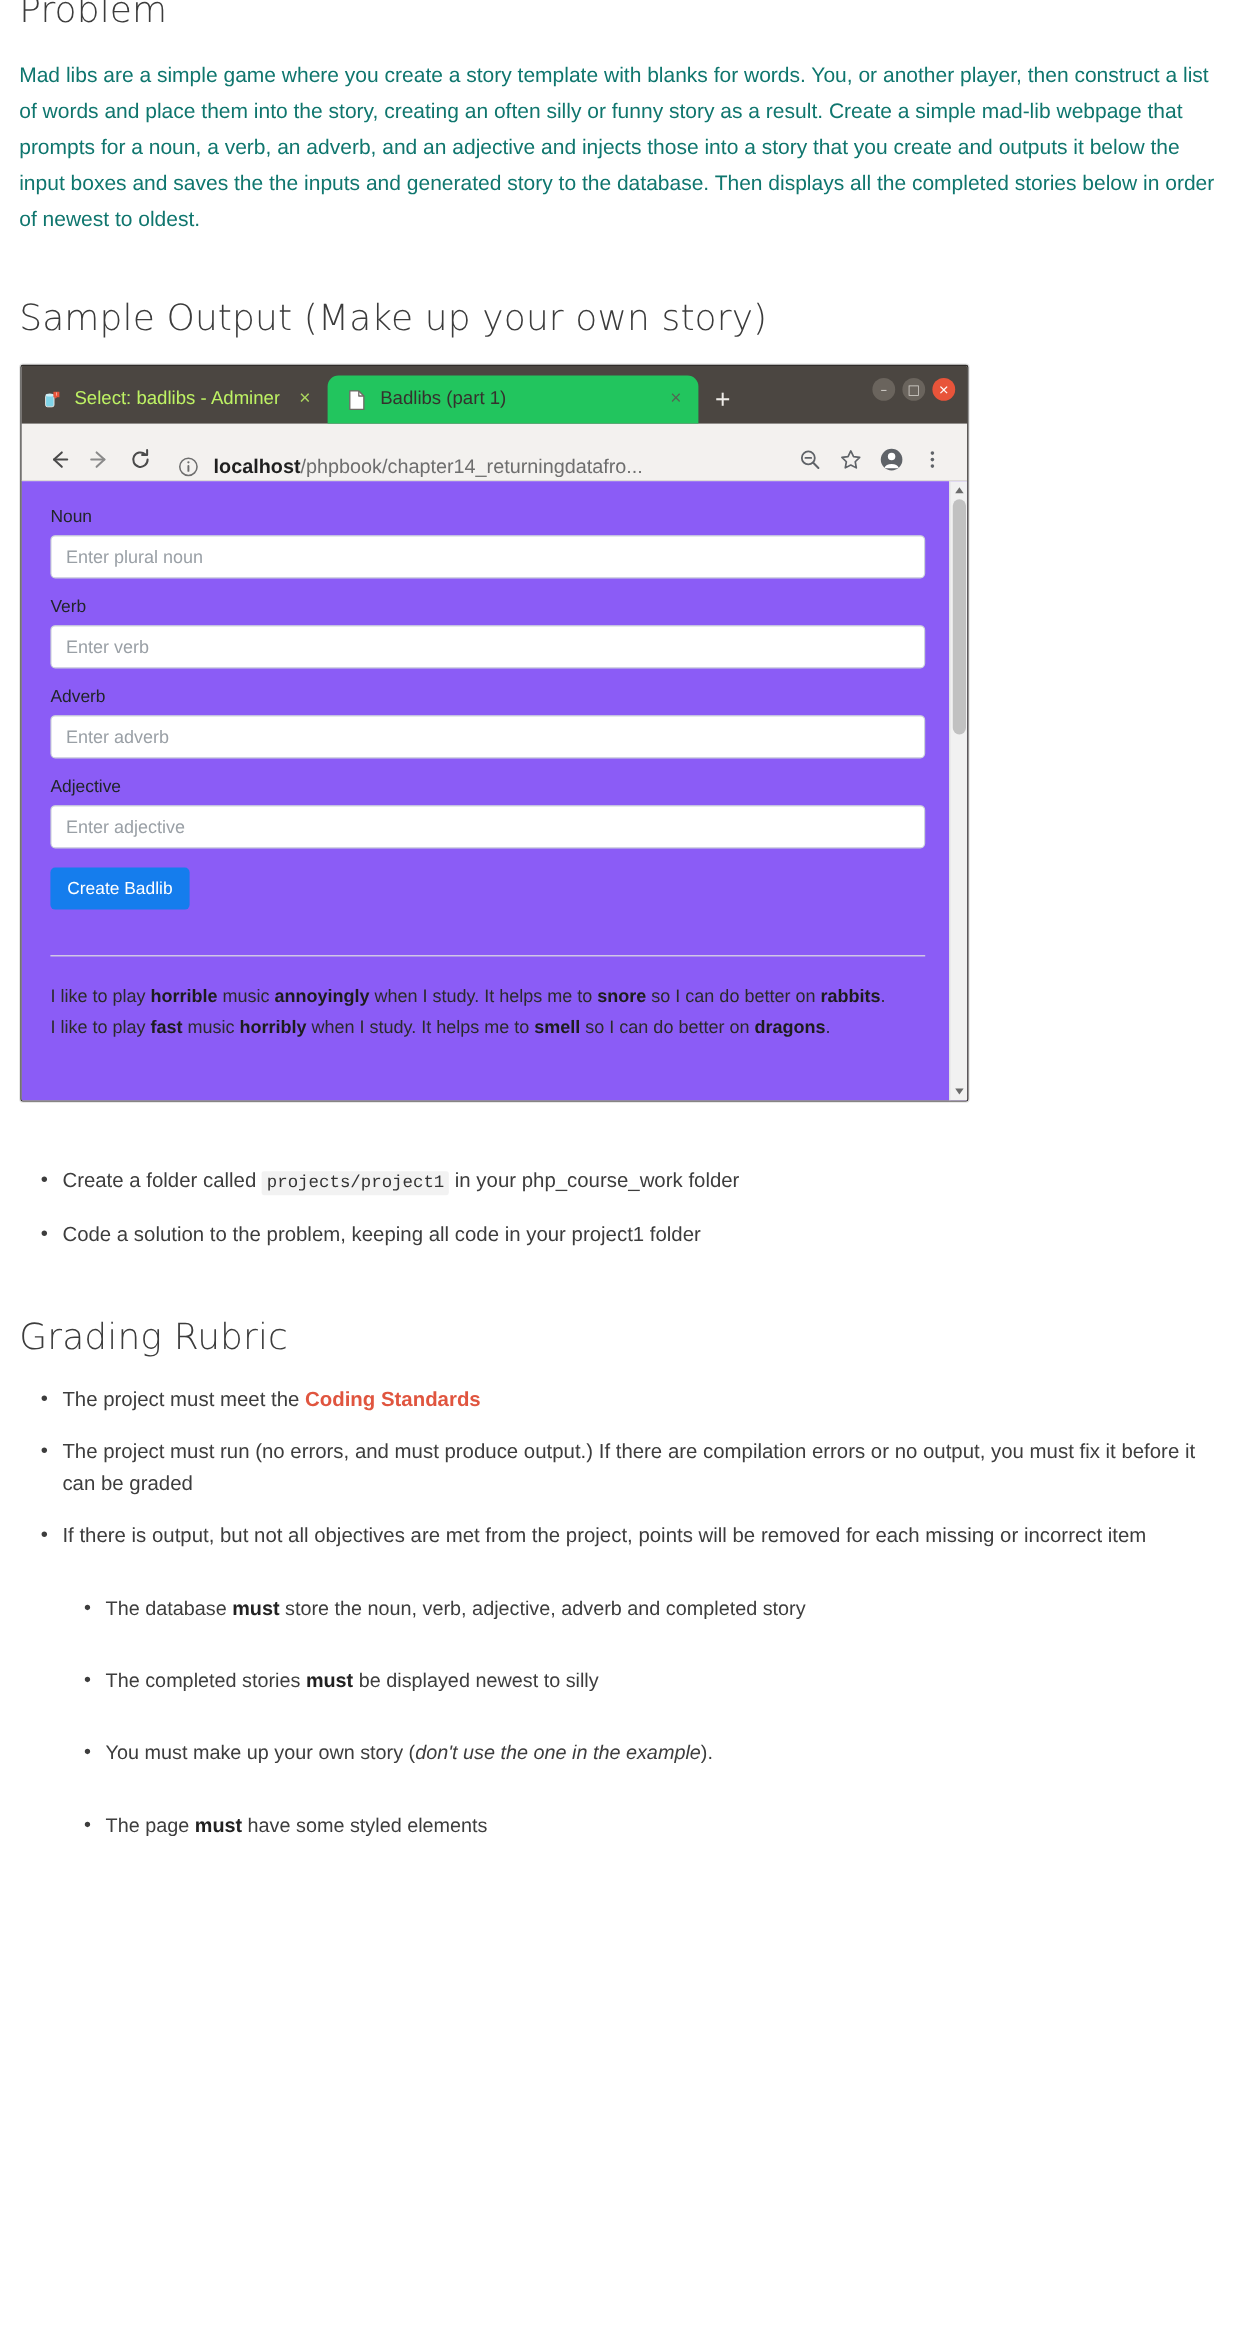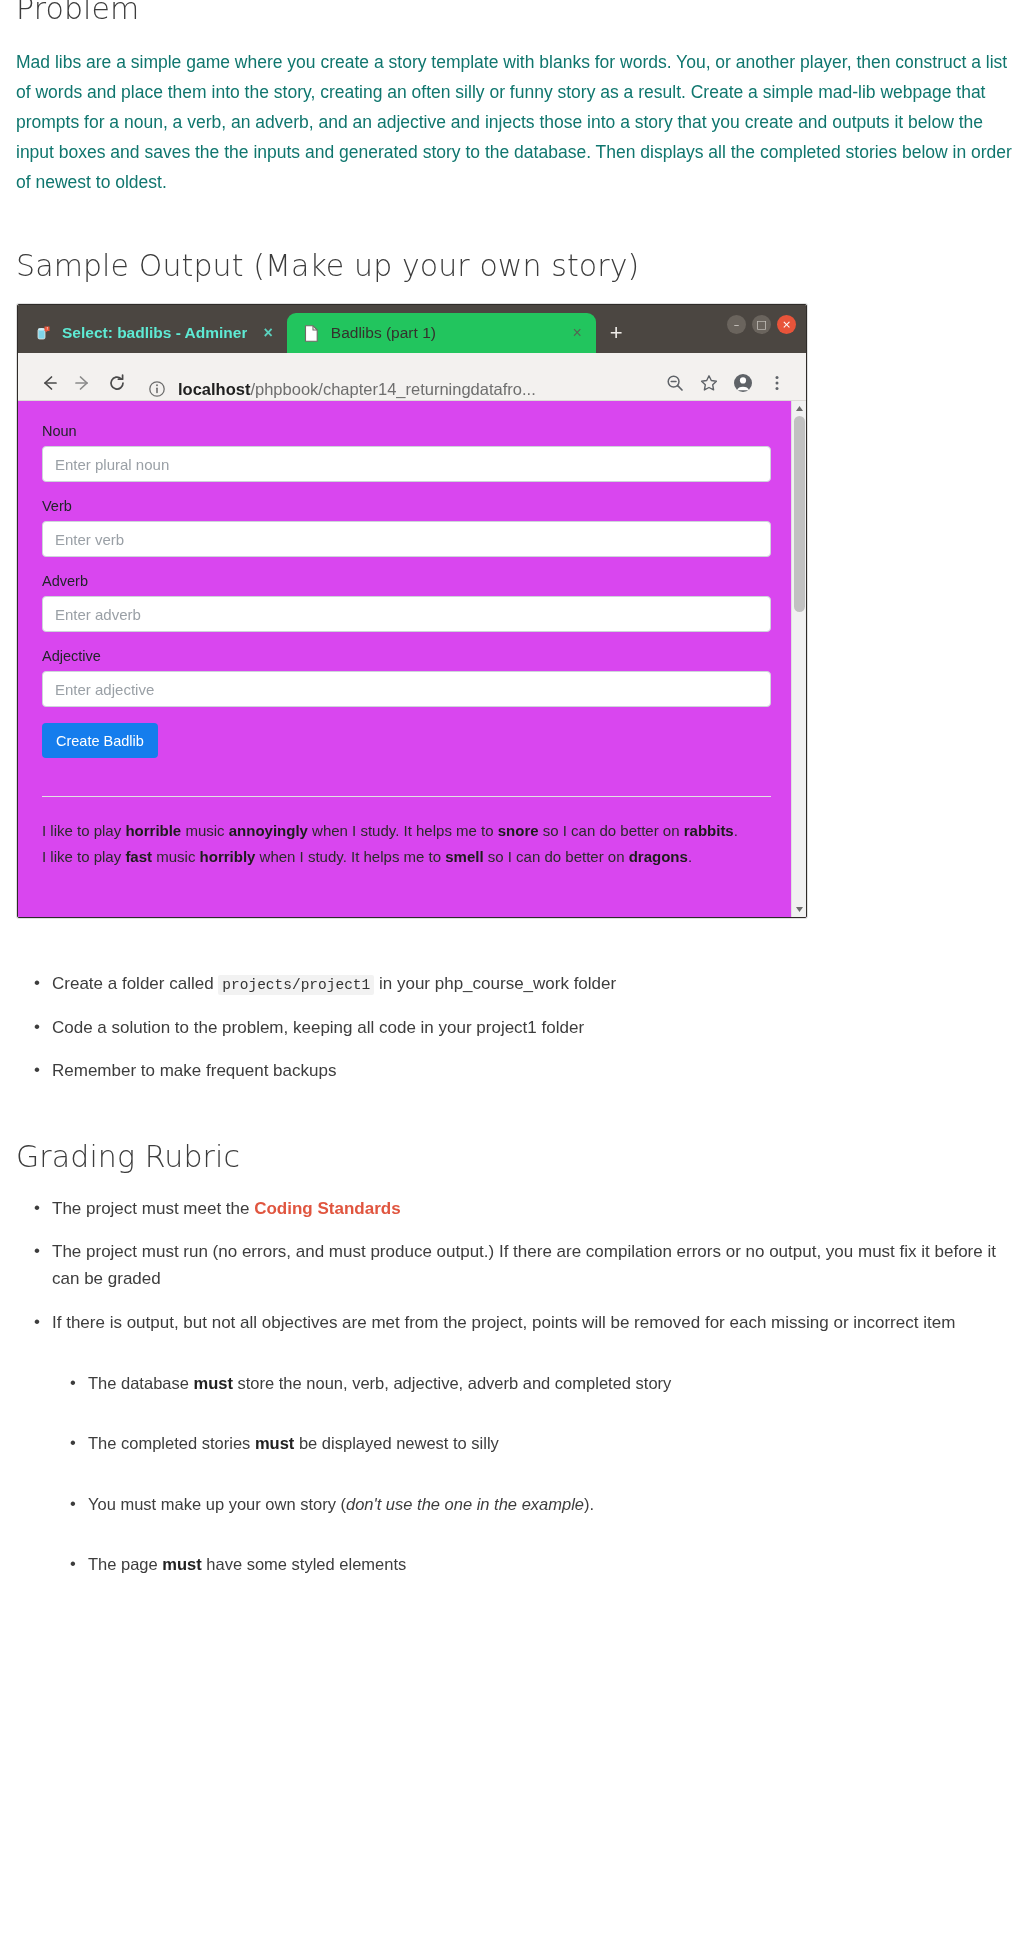--- a/index.html
+++ b/index.html
@@ -64,21 +64,21 @@
   .tab {
     height: 40px;
     display: flex;
     align-items: center;
     padding: 0 10px 0 16px;
     font-size: 15.5px;
     border-radius: 9px 9px 0 0;
     position: relative;
     white-space: nowrap;
   }
-  .tab.inactive { color: #5eead4; font-weight: bold; }
+  .tab.inactive { color: #bef264; }
   .tab.active {
     background: #22c55e;
     color: #35312d;
     width: 309px;
   }
   .tab .favicon {
     width: 18px; height: 18px;
     margin-right: 10px;
     display: inline-flex;
     align-items: center;
@@ -155,21 +155,21 @@
     color: #6e6e6e;
     white-space: nowrap;
     overflow: hidden;
     text-overflow: clip;
   }
   .url b { color: #1f1f1f; font-weight: 700; }
 
   
   .viewport {
     display: flex;
-    background: #d946ef;
+    background: #8b5cf6;
     height: 516px;
   }
   .content {
     flex: 1 1 auto;
     padding: 22px 20px 0 24px;
     overflow: hidden;
   }
   .field-label {
     font-size: 14.5px;
     color: #212529;
@@ -457,21 +457,20 @@
         </div>
       </div>
     </div>
   </div>
 
   <div class="gap-lg"></div>
 
   <ul class="doc-list">
     <li><span>Create a folder called </span><code class="inline-code">projects/project1</code><span> in your php_course_work folder</span></li>
     <li>Code a solution to the problem, keeping all code in your project1 folder</li>
-    <li>Remember to make frequent backups</li>
   </ul>
 
   <div class="gap-md"></div>
 
   <h2 class="section-title">Grading Rubric</h2>
   <ul class="doc-list">
     <li><span>The project must meet the </span><a class="link-red" href="#">Coding Standards</a></li>
     <li>The project must run (no errors, and must produce output.) If there are compilation errors or no output, you must fix it before it can be graded</li>
     <li>
       <span>If there is output, but not all objectives are met from the project, points will be removed for each missing or incorrect item</span>

